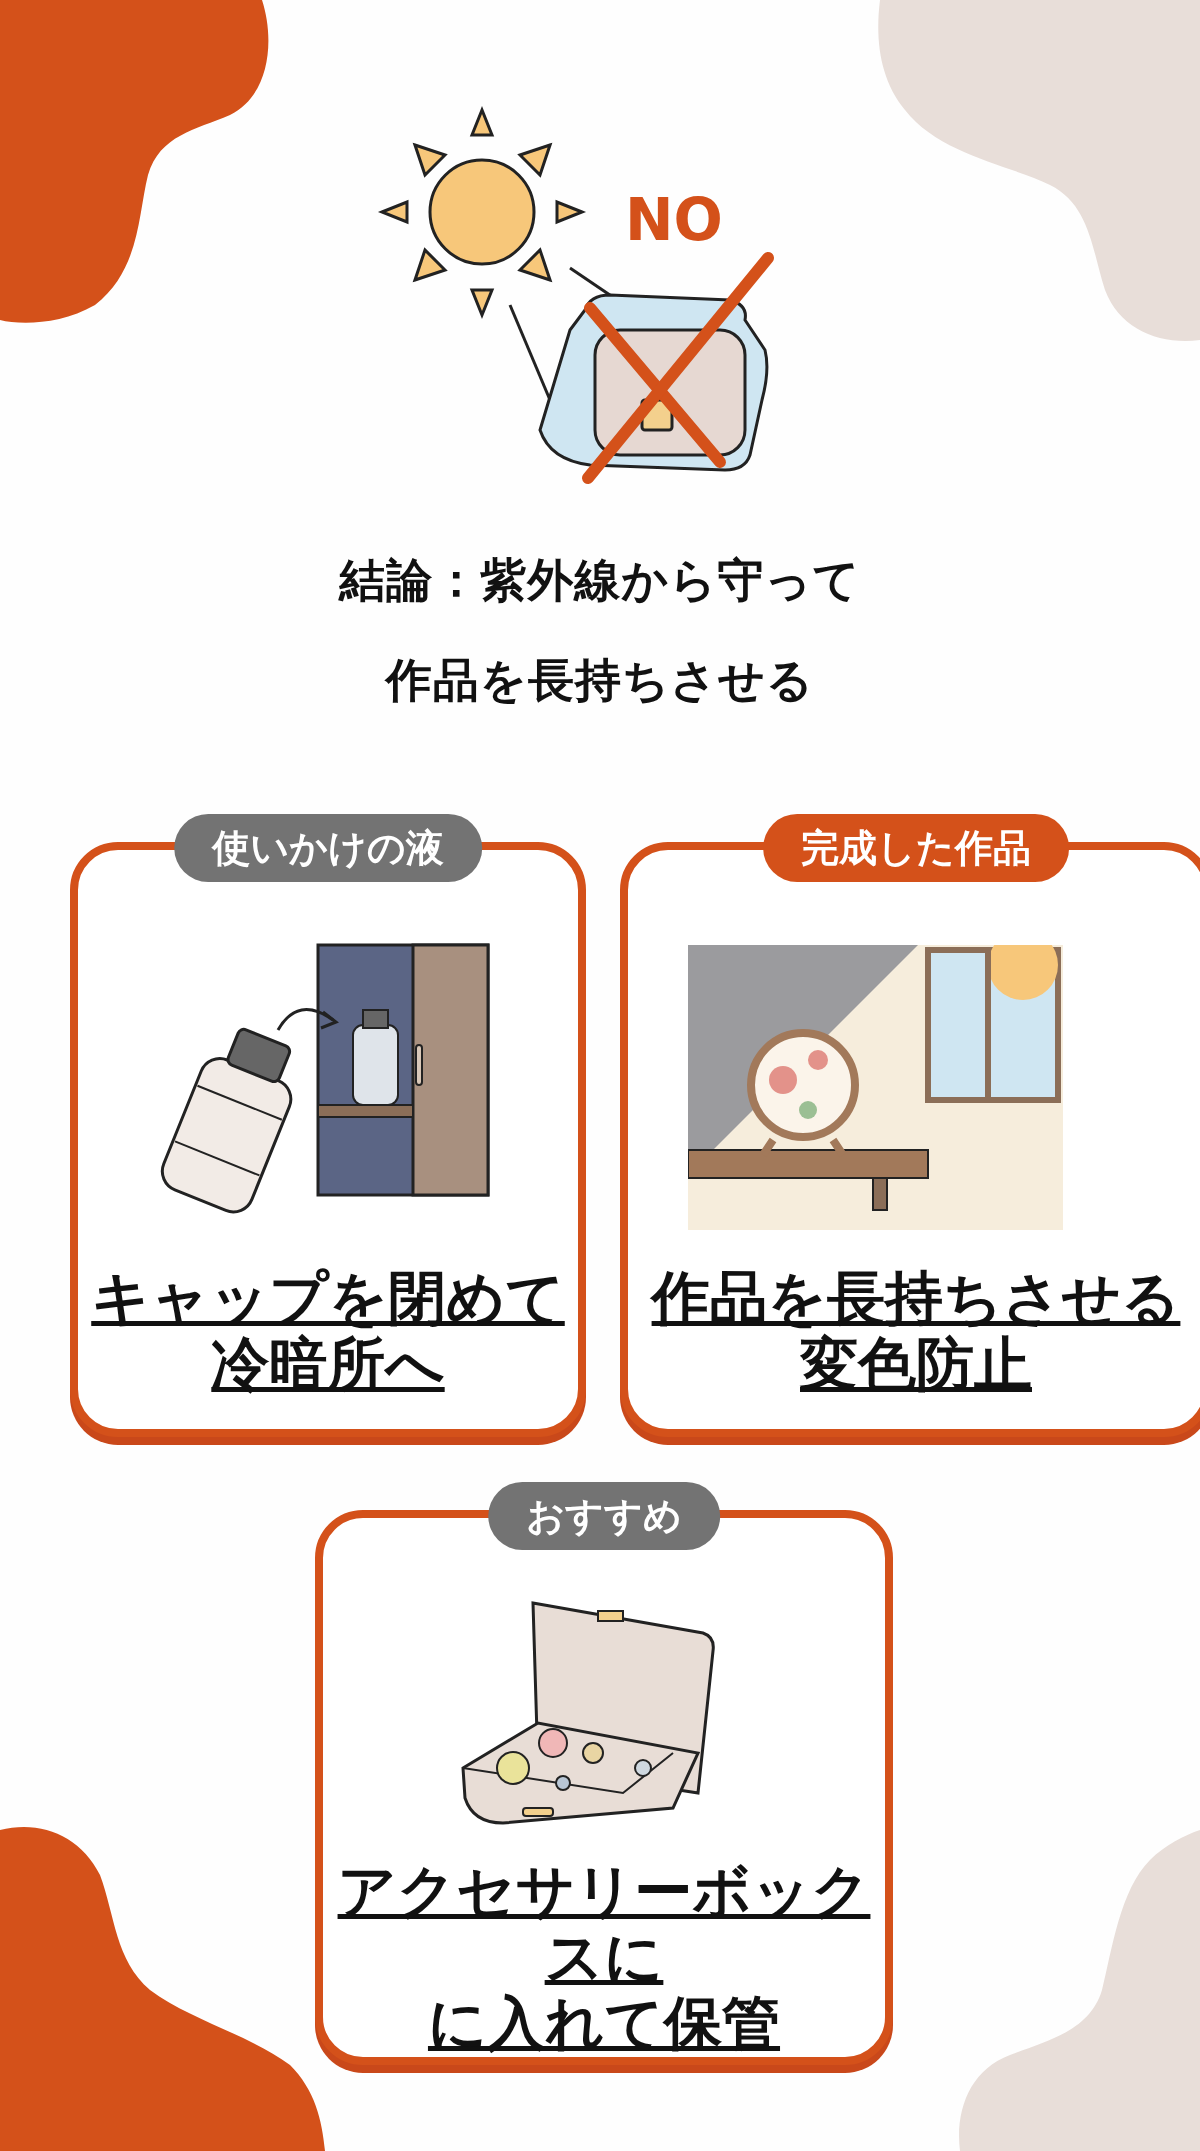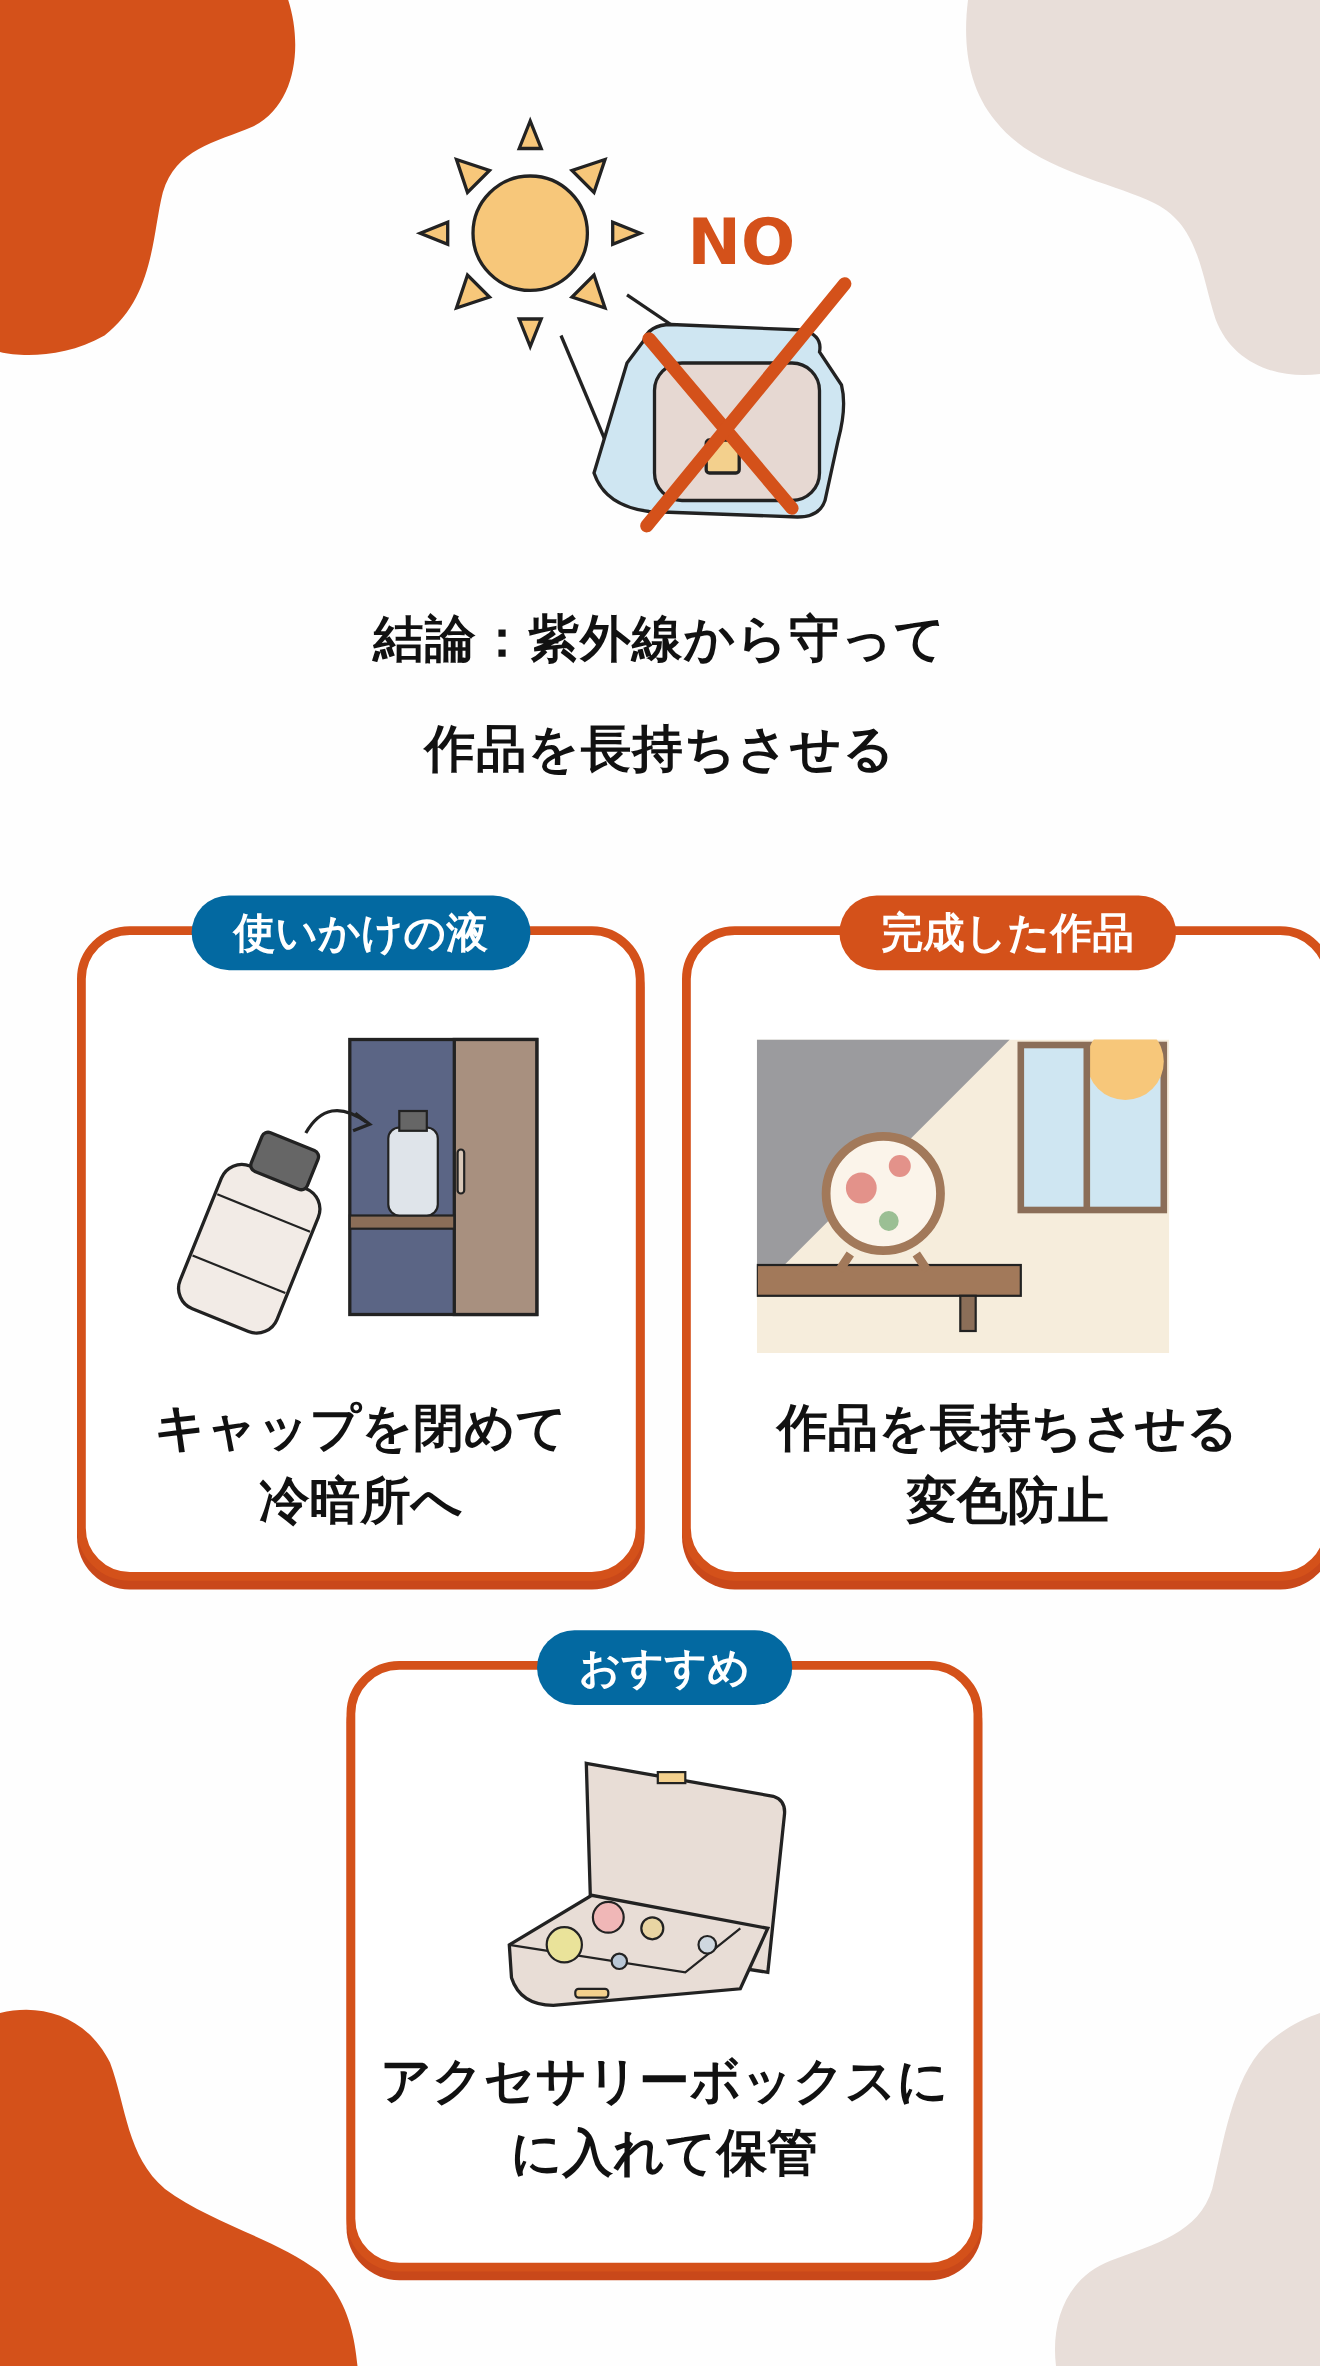--- a/index.html
+++ b/index.html
@@ -7,24 +7,24 @@
          font-family: "DejaVu Sans", "Liberation Sans", sans-serif; }
   .blob { position: absolute; }
   .hero { position: absolute; left: 370px; top: 100px; width: 430px; height: 400px; }
   .title { position: absolute; left: 0; width: 1200px; top: 530px; text-align: center;
            font-size: 46px; font-weight: 900; line-height: 100px; color: #111; letter-spacing: 1px; }
   .card { position: absolute; border: 8px solid #d4511a; border-radius: 48px; background: #fff;
           box-shadow: 0 8px 0 #c9481a; box-sizing: border-box; }
   .badge { position: absolute; top: -36px; left: 50%; transform: translateX(-50%);
            height: 68px; padding: 0 38px; border-radius: 34px; color: #fff; font-weight: 700;
            font-size: 38px; line-height: 68px; white-space: nowrap; }
-  .badge.green { background: #0369a1; }
+  .badge.green { background: #737373; }
   .badge.orange { background: #d4511a; }
   .caption { position: absolute; left: 0; right: 0; text-align: center; font-weight: 900;
-             font-size: 46px; line-height: 66px; color: #111; }
+             font-size: 58px; line-height: 66px; color: #111; text-decoration: underline; }
   .illus { position: absolute; }
 </style>
 </head>
 <body>
 
 <svg class="blob" style="left:0;top:0" width="280" height="330" viewBox="0 0 280 330">
   <path d="M0 0 H262 C275 40 270 95 230 115 C195 130 160 135 148 175 C138 215 140 270 95 305 C60 325 20 325 0 320 Z" fill="#d4511a"></path>
 </svg>
 <svg class="blob" style="left:870px;top:0" width="330" height="345" viewBox="0 0 330 345">
   <path d="M10 0 H330 V340 C290 345 250 330 235 290 C222 250 220 205 180 185 C140 165 70 155 35 110 C10 80 5 40 10 0 Z" fill="#e8ded9"></path>

